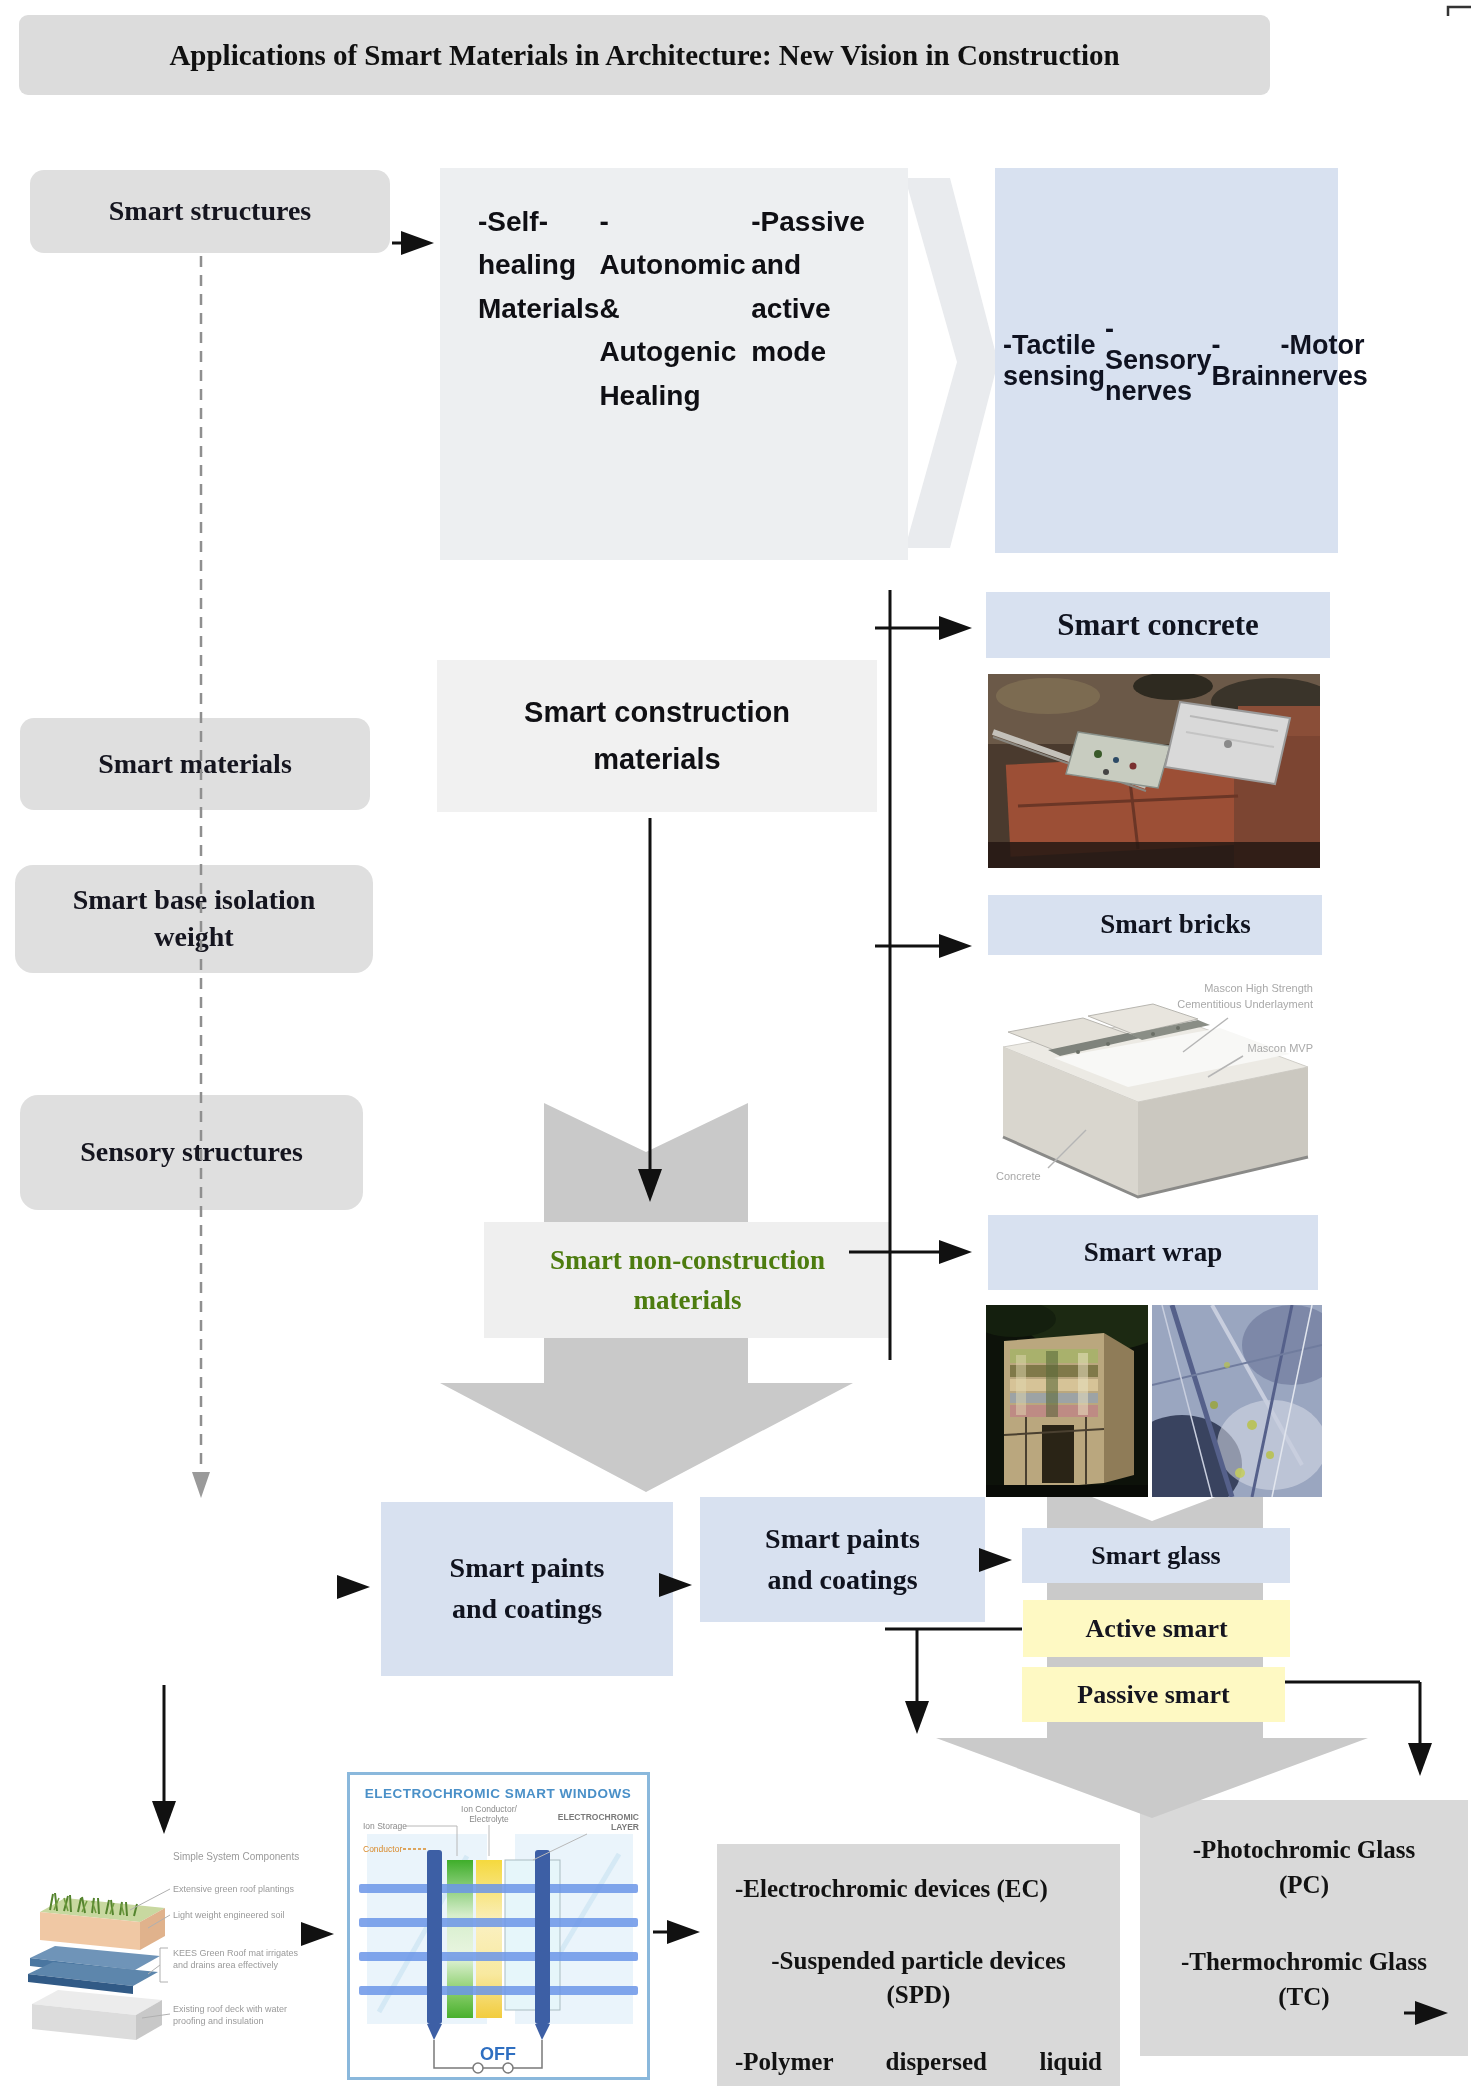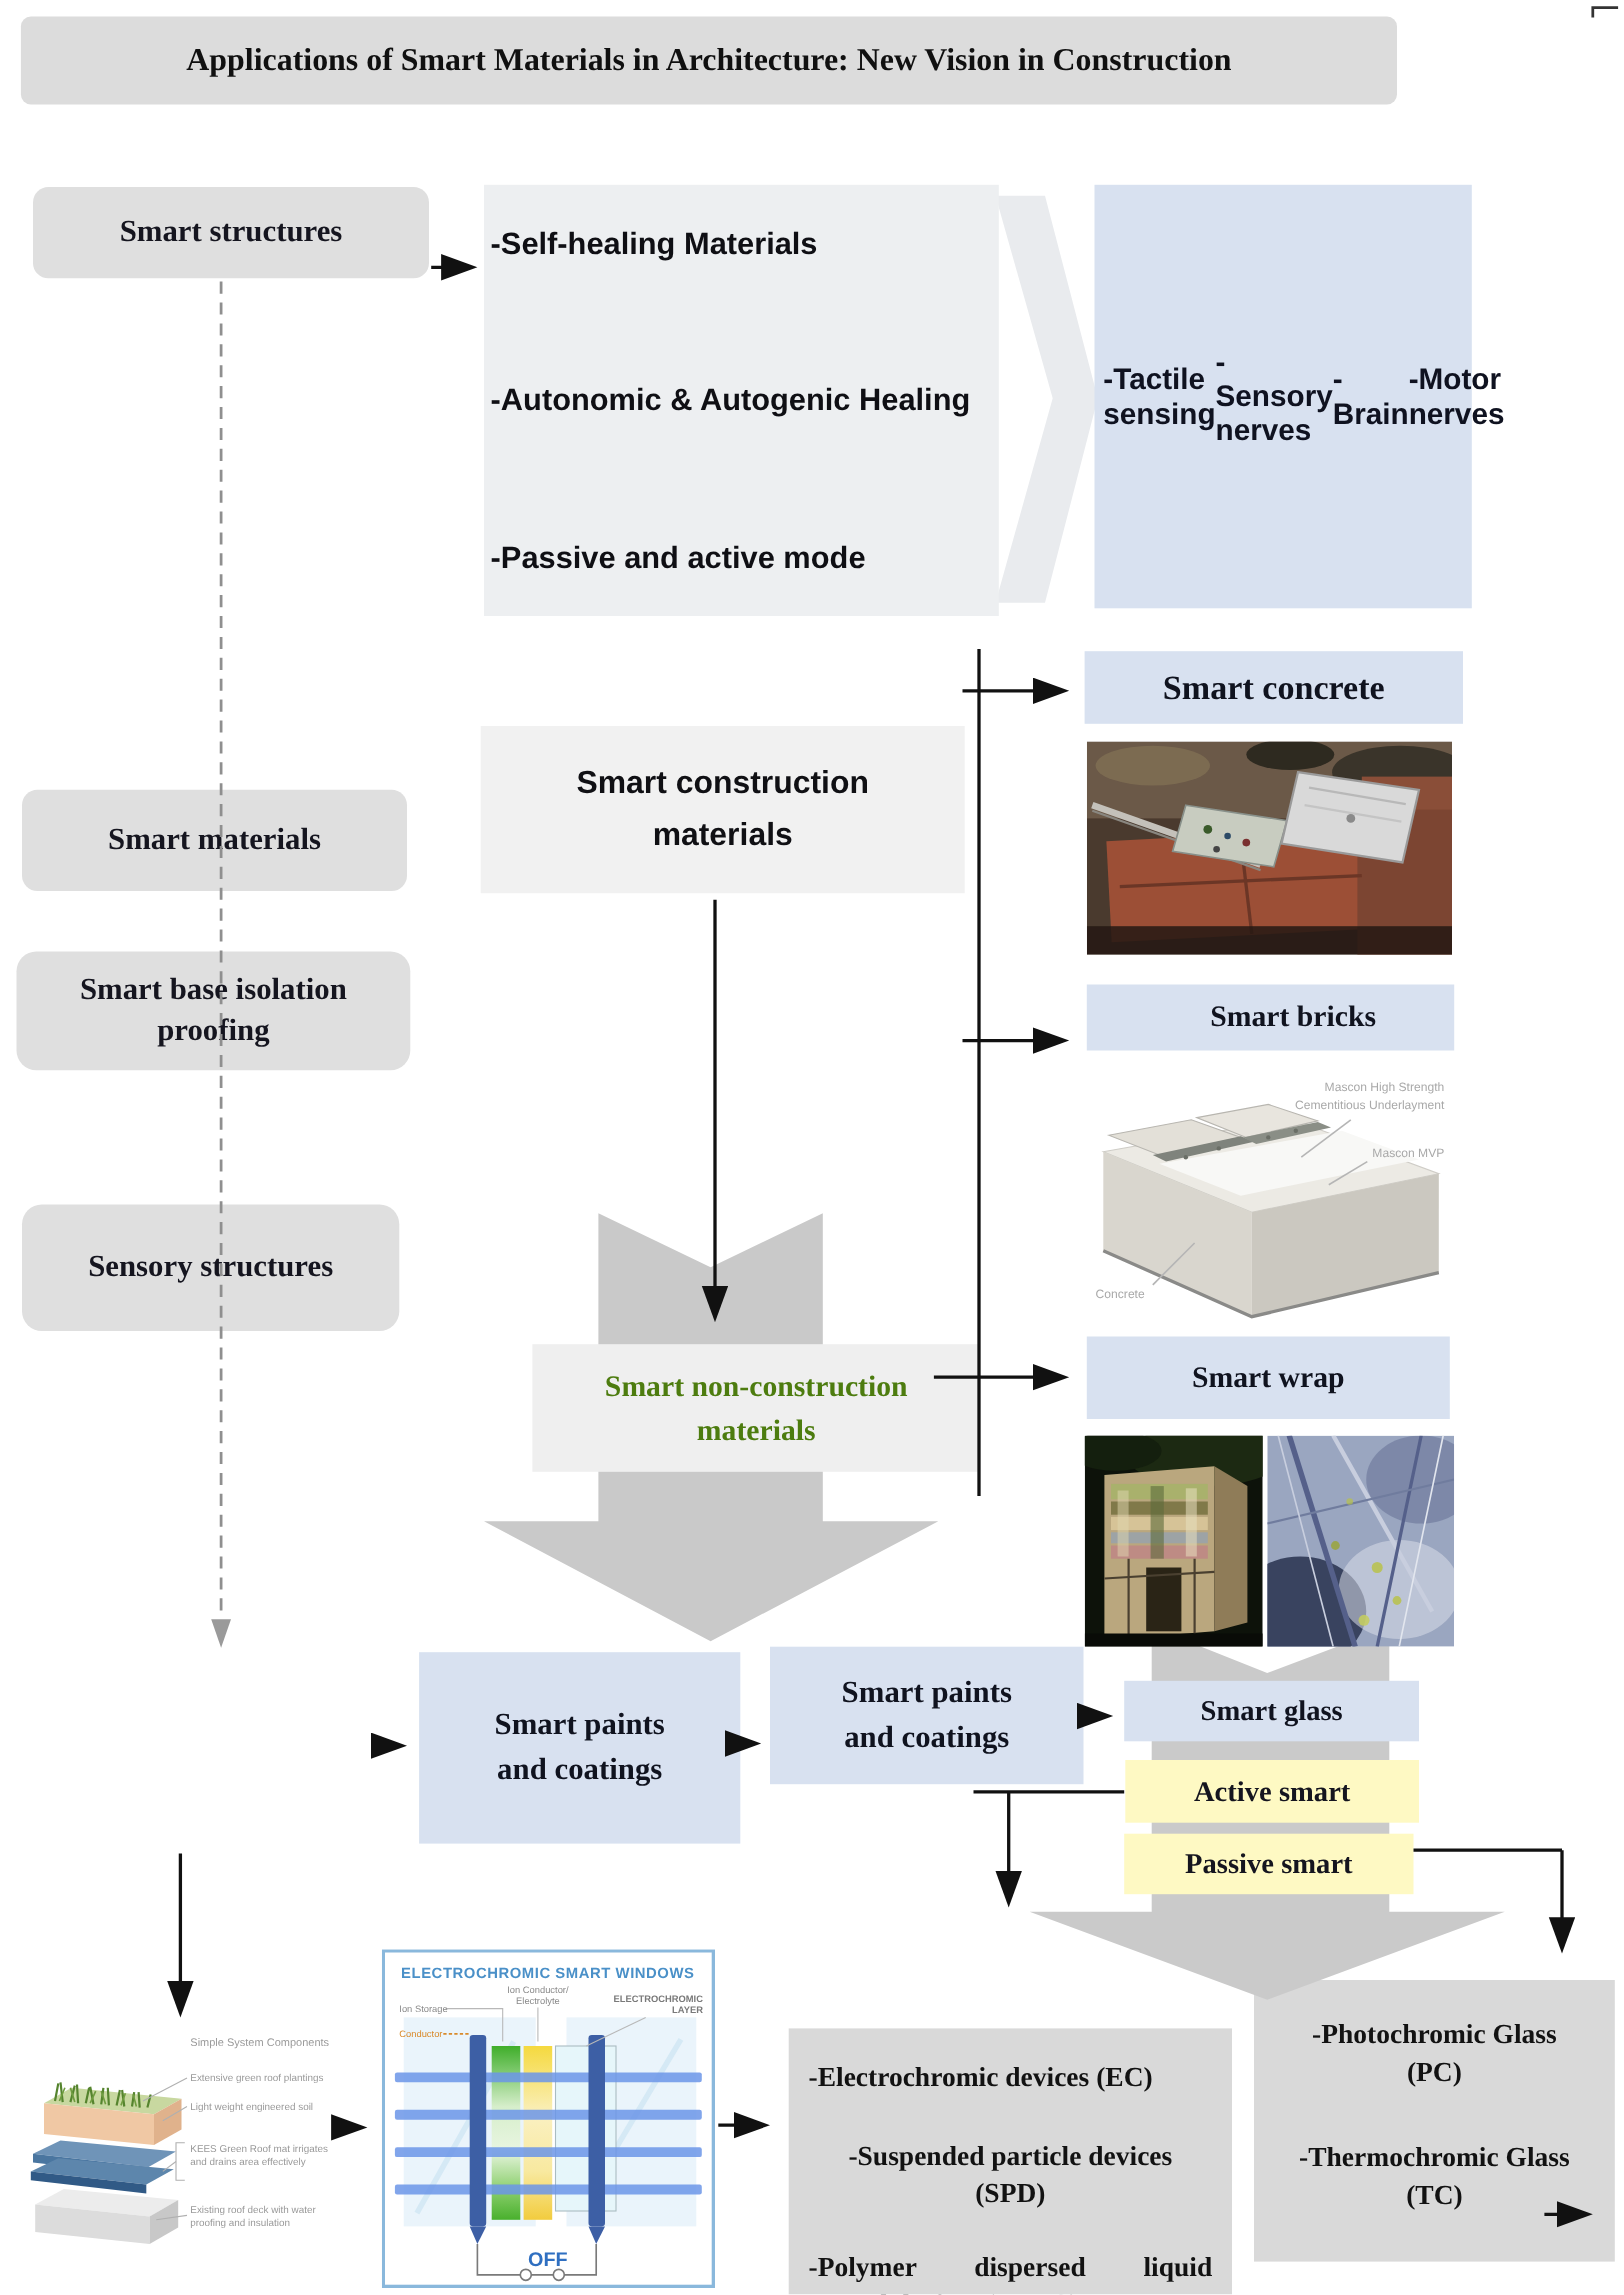--- a/index.html
+++ b/index.html
@@ -32,26 +32,26 @@
     <polygon points="544,1103 646,1152 748,1103 748,1383 853,1383 646,1492 440,1383 544,1383" fill="#c9c9c9"></polygon>
     <polygon points="1047,1479 1152,1521 1263,1479 1263,1738 1368,1738 1152,1818 936,1738 1047,1738" fill="#cacaca"></polygon>
   </svg>
 
   <div class="abs z2 titlebar" style="left:19px;top:15px;width:1251px;height:80px;font-size:29px;">Applications of Smart Materials in Architecture: New Vision in Construction</div>
 
   <div class="abs z2 gbox" style="left:30px;top:170px;width:360px;height:83px;font-size:28px;">Smart structures</div>
   <div class="abs z2 gbox" style="left:20px;top:718px;width:350px;height:92px;font-size:28px;">Smart materials</div>
   <div class="abs z2 gbox" style="left:15px;top:865px;width:358px;height:108px;font-size:28px;border-radius:18px;">
     <span>Smart base isolation</span>
-    <span>proofing</span>
+    <span>weight</span>
   </div>
   <div class="abs z2 gbox" style="left:20px;top:1095px;width:343px;height:115px;border-radius:18px;font-size:28px;">Sensory structures</div>
 
-  <div class="abs z2 panel" style="left:440px;top:168px;width:468px;height:392px;padding:32px 6px;
-       display:flex;flex-direction:column;justify-content:space-between;font-size:28px;line-height:1.55;">
+  <div class="abs z2 panel" style="left:440px;top:168px;width:468px;height:392px;padding:32px 38px;
+       display:flex;flex-direction:row;justify-content:space-between;font-size:28px;line-height:1.55;">
     <div>-Self-healing Materials</div>
     <div style="text-align:justify;">-Autonomic &amp; Autogenic Healing</div>
     <div>-Passive and active mode</div>
   </div>
 
   <div class="abs z2" style="left:995px;top:168px;width:343px;height:385px;background:#d8e1f0;
        display:flex;flex-direction:row;justify-content:space-around;align-items:center;
        font-family:'Liberation Sans',sans-serif;font-weight:bold;font-size:27px;color:#0f1220;padding:18px 8px;">
     <div>-Tactile sensing</div>
     <div>-Sensory nerves</div>

